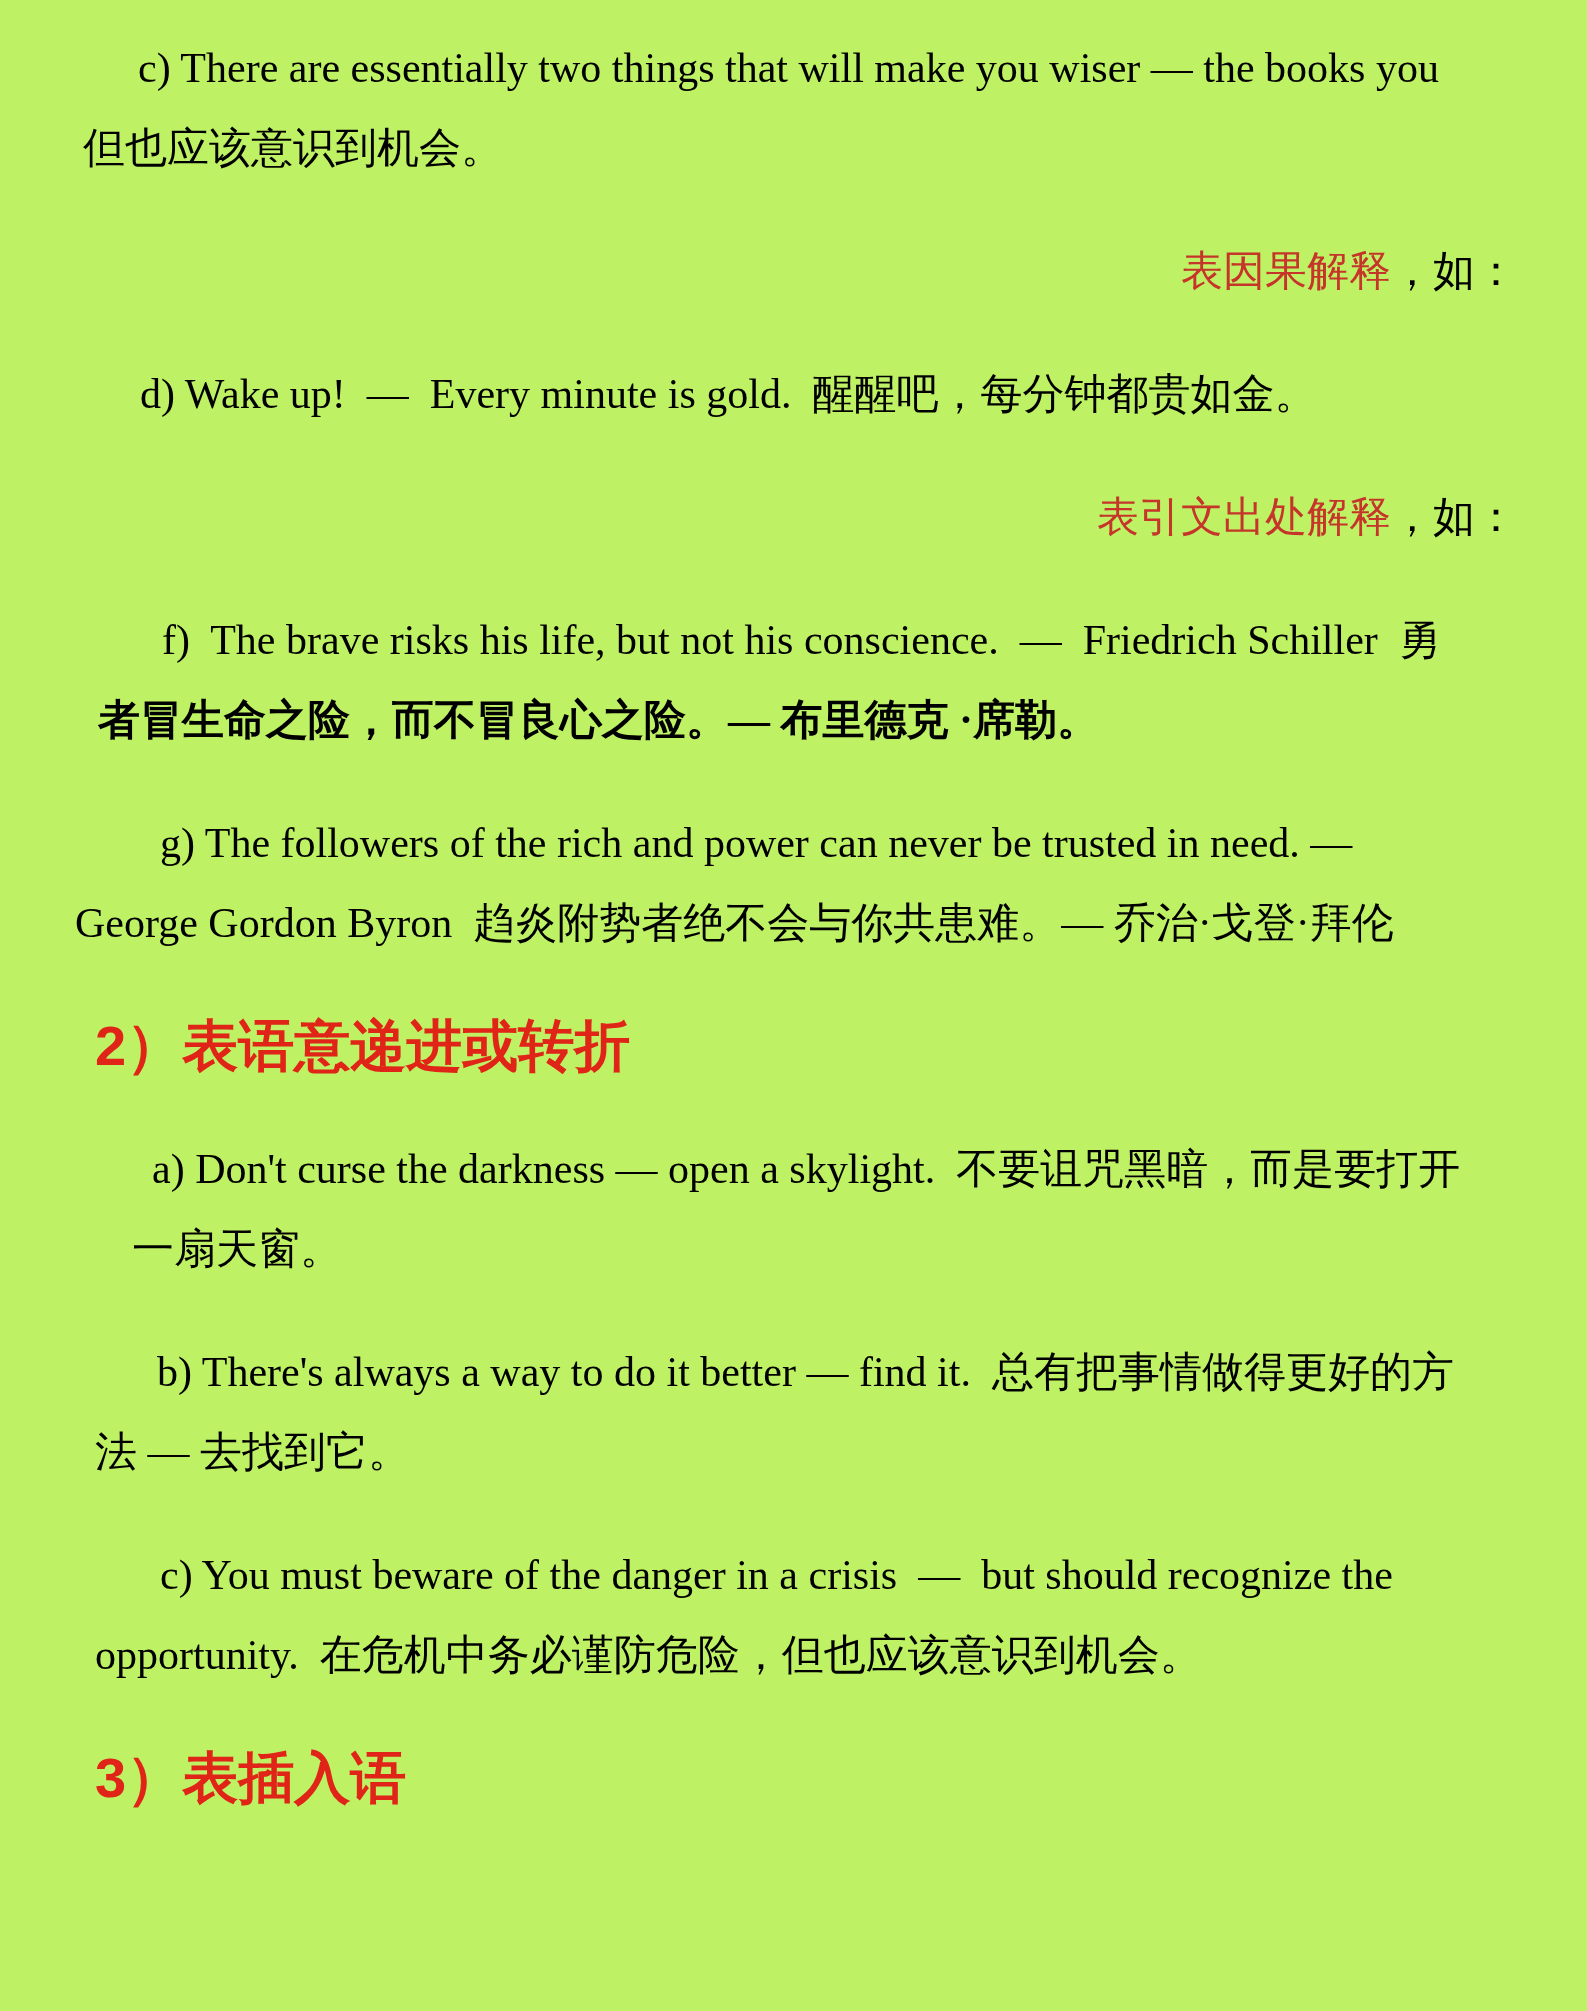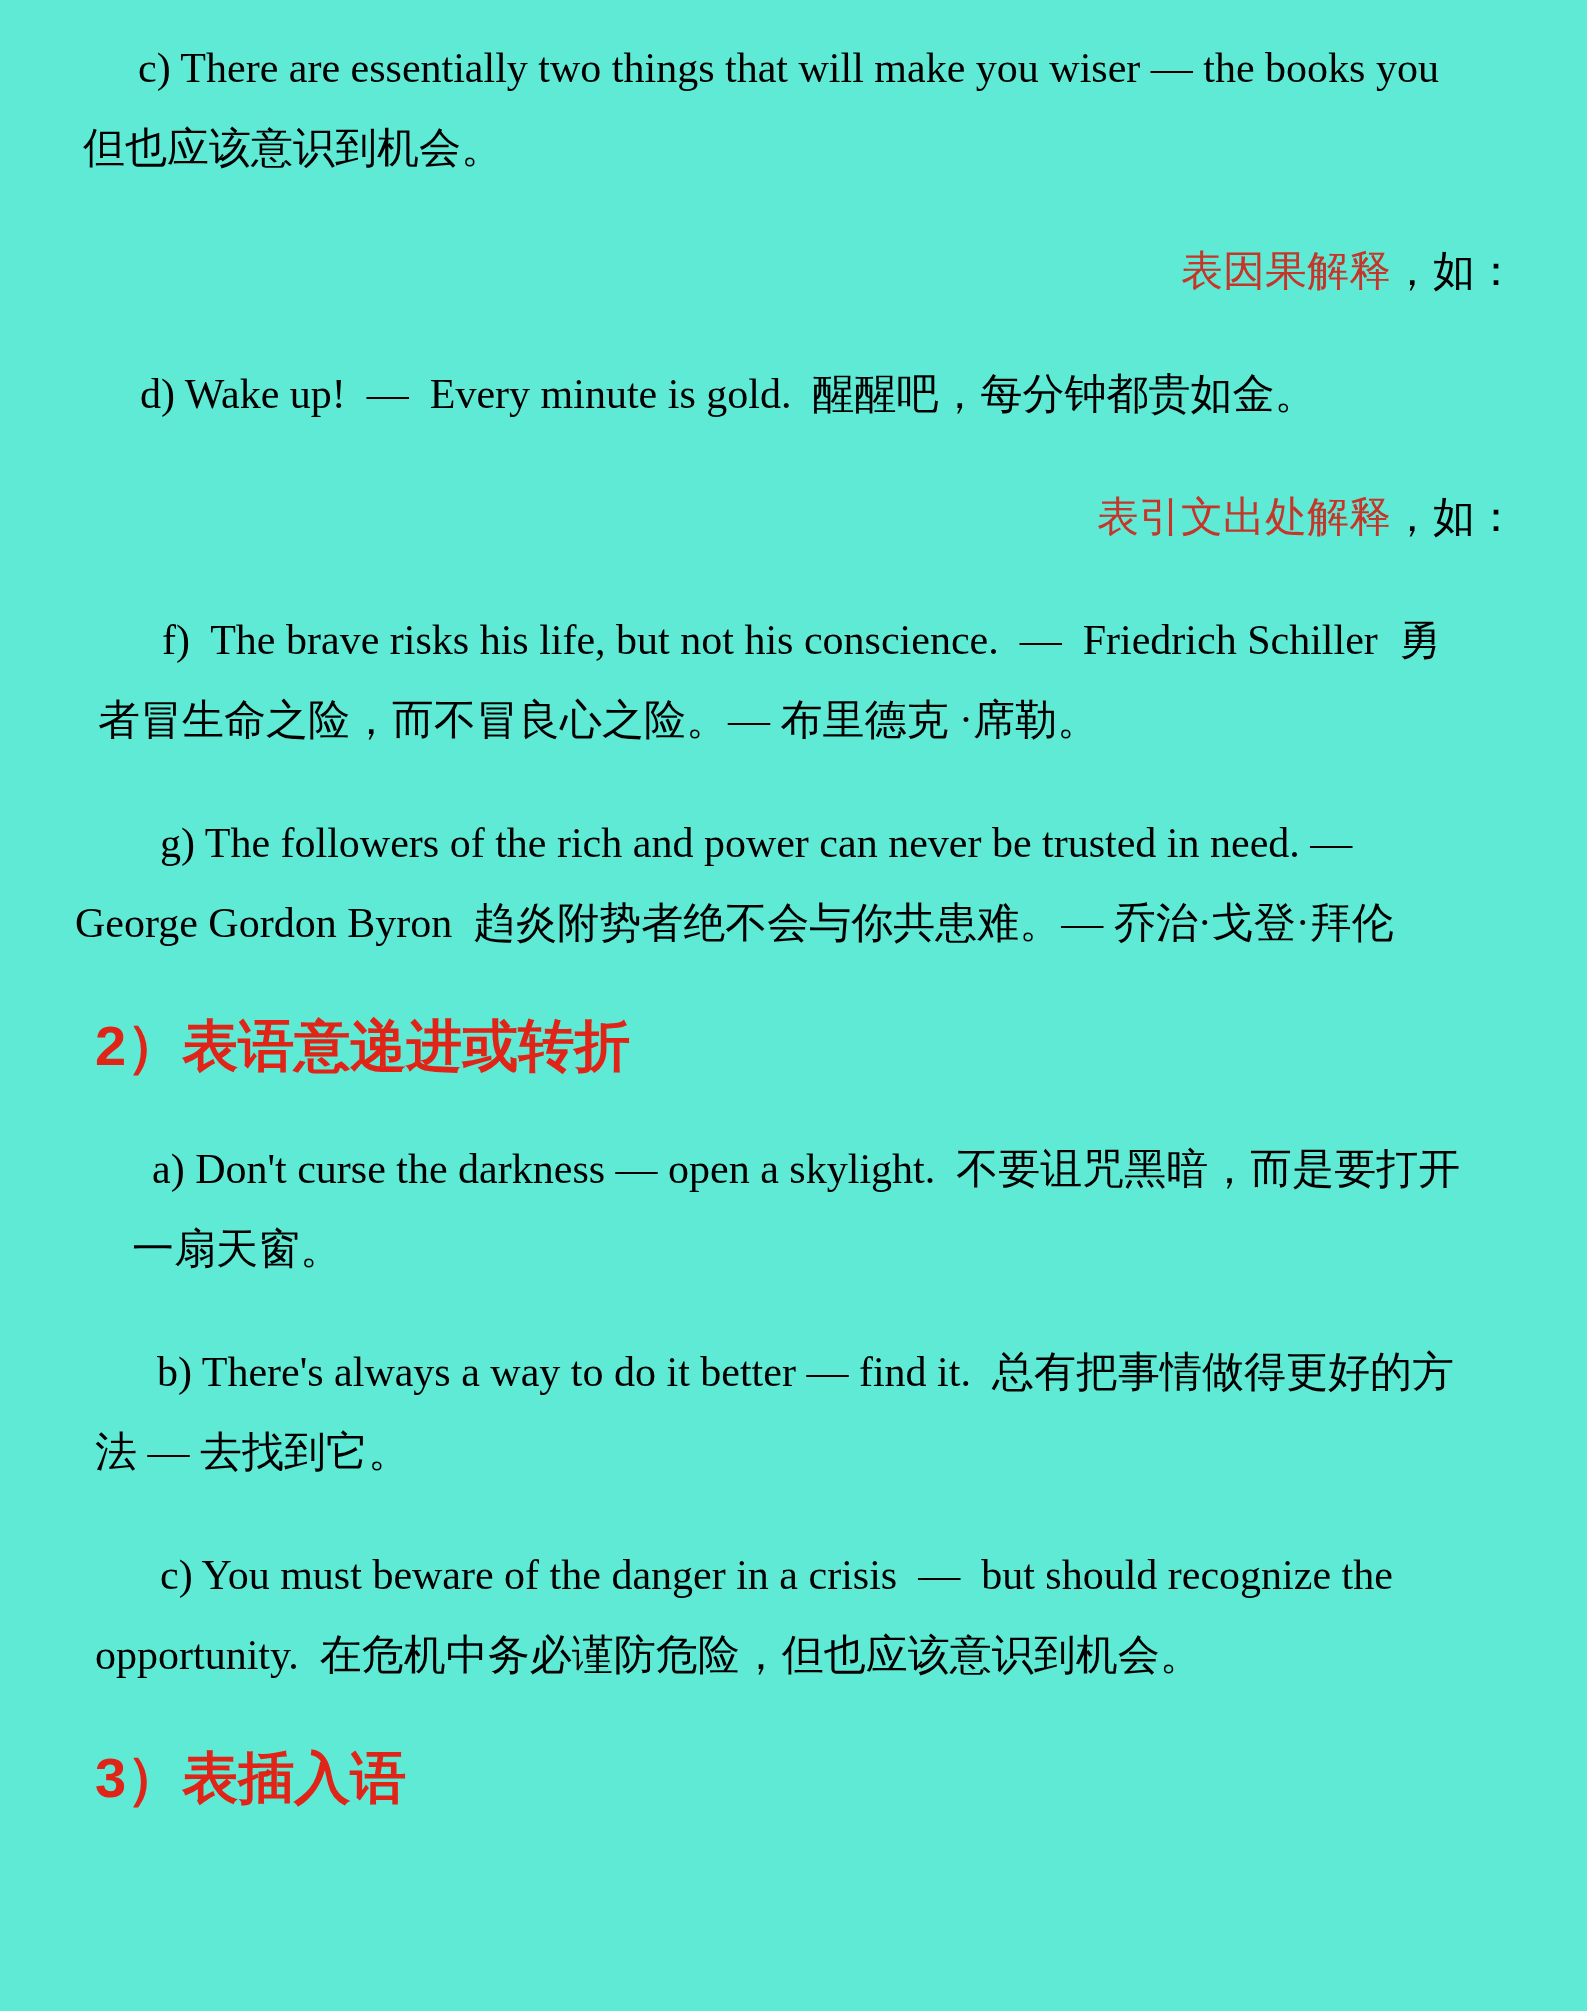--- a/index.html
+++ b/index.html
@@ -4,41 +4,41 @@
 <style>
   html, body {
     margin: 0;
     padding: 0;
     background: #ffffff;
   }
   .page {
     position: relative;
     width: 1587px;
     height: 2011px;
-    background: #5eead4;
+    background: #bef264;
     overflow: hidden;
     box-sizing: border-box;
     padding: 28px 70px 0 75px;
     font-family: "Liberation Serif", "DejaVu Serif", serif;
     font-size: 42px;
     color: #000000;
   }
   .para { margin: 0; }
   .para + .para { margin-top: 43px; }
   .ln {
     display: block;
     height: 80px;
     line-height: 80px;
     white-space: pre-wrap;
   }
   
   .i0   { margin-left: 0; }
   .i8   { margin-left: 8px; }
   .i20  { margin-left: 20px; }
-  .i23  { margin-left: 23px; }
+  .i23  { margin-left: 23px; font-weight: bold; }
   .i57  { margin-left: 57px; }
   .i63  { margin-left: 63px; }
   .i65  { margin-left: 65px; }
   .i70  { margin-left: 70px; }
   .i77  { margin-left: 77px; }
   .i82  { margin-left: 82px; }
   .i85  { margin-left: 85px; }
   .i87  { margin-left: 87px; }
   .i109 { margin-left: 109px; text-align: right; }
 

